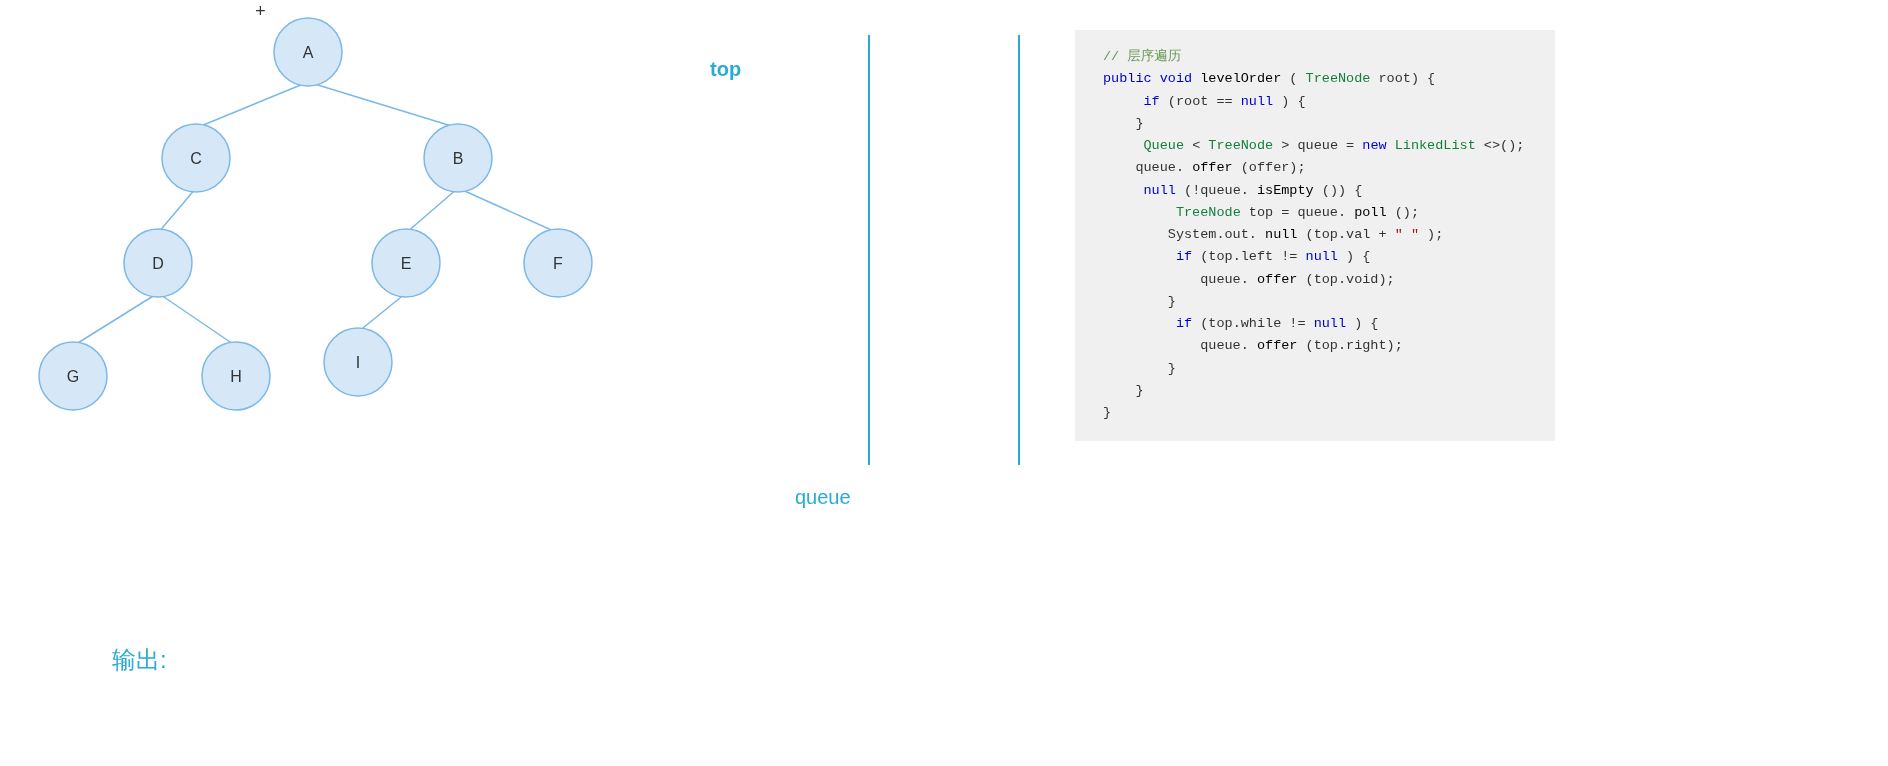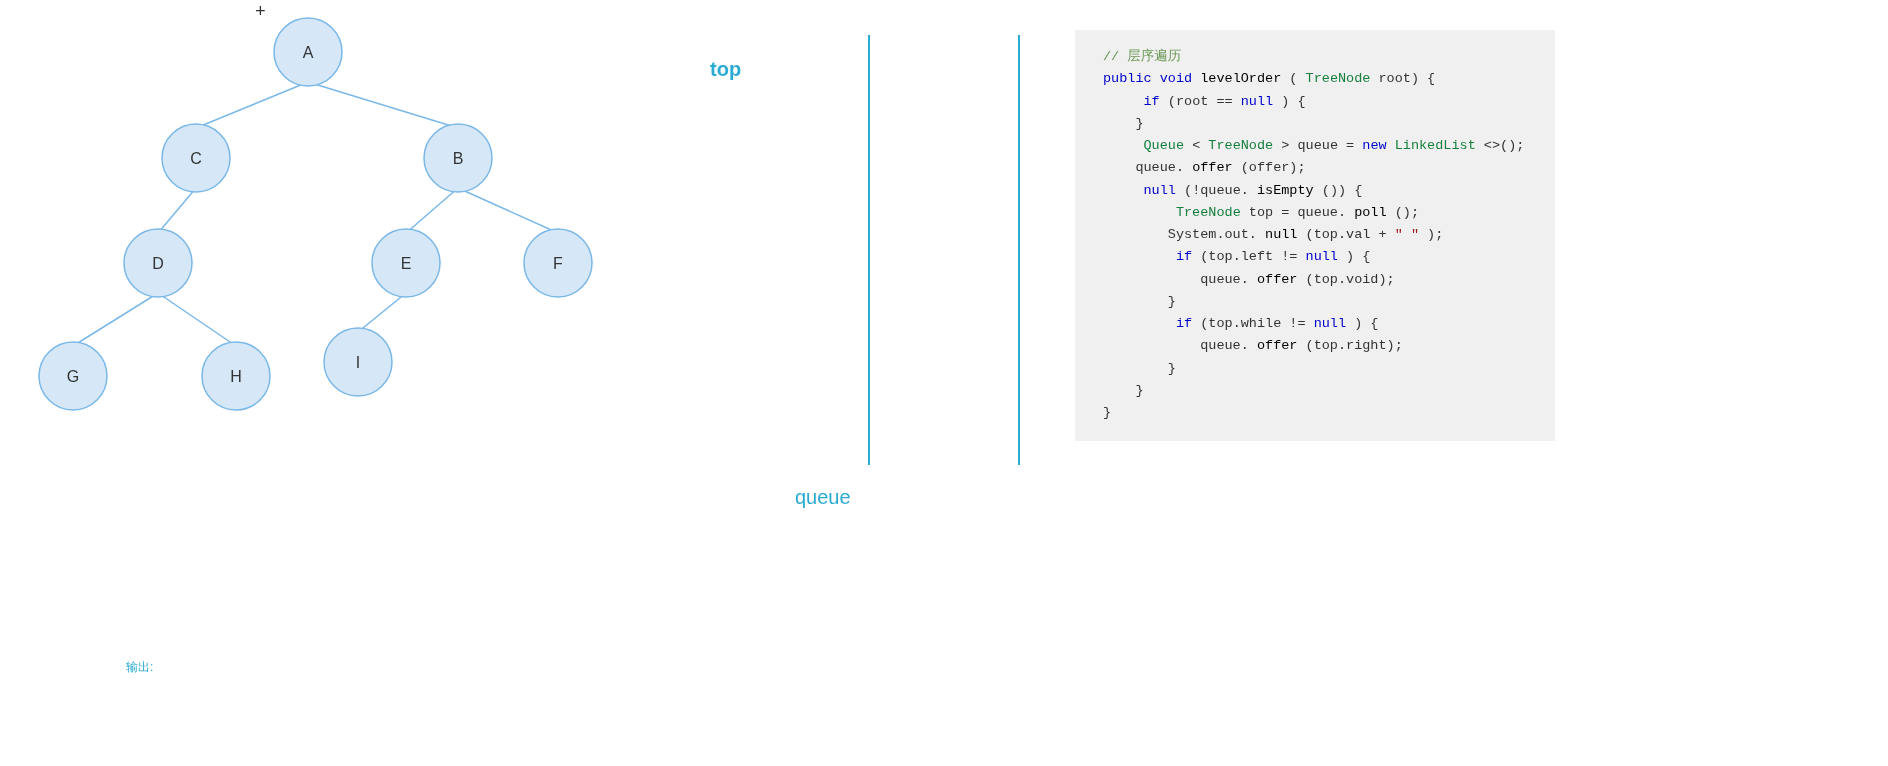--- a/index.html
+++ b/index.html
@@ -94,24 +94,24 @@
     .code-keyword { color: #0000cd; font-weight: 500; text-align: right; }
     .code-type { color: #15803d; }
     .code-method { color: #000000; }
     .code-string { color: #a31515; }
     .code-plain { color: #333; }
 
     
     .output-label {
       position: absolute;
       bottom: 90px;
-      left: 126px;
+      left: 112px;
       color: #29ABD4;
       font-family: Arial, sans-serif;
-      font-size: 12px;
+      font-size: 24px;
       text-align: right;
     }
 
     
     .cursor-indicator {
       position: absolute;
       top: 3px;
       left: 255px;
       color: #333;
       font-size: 18px;

